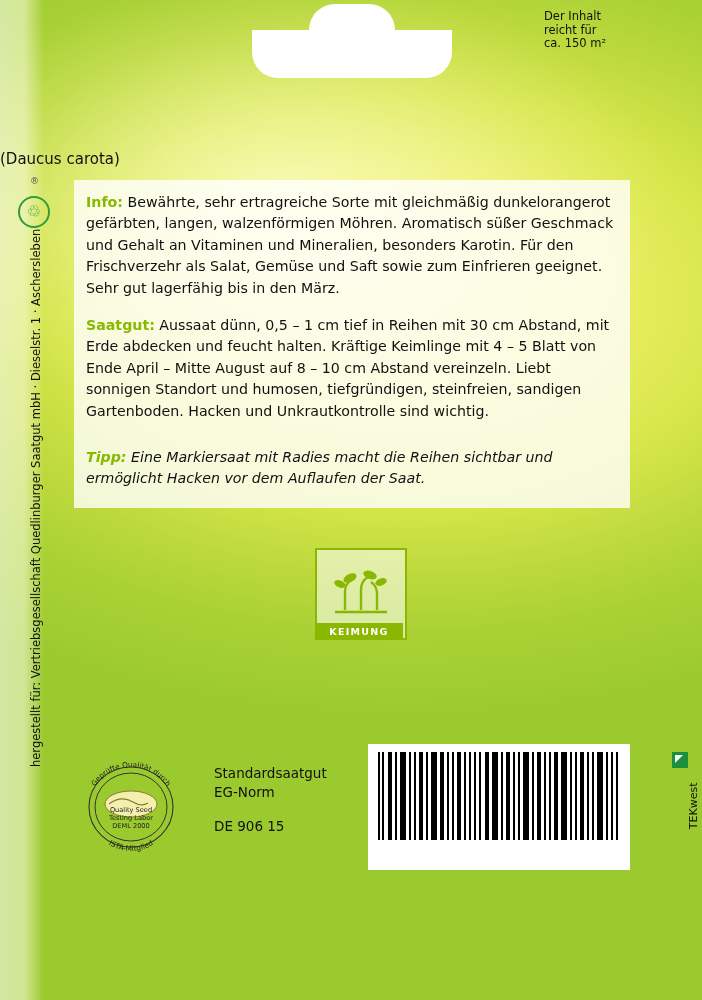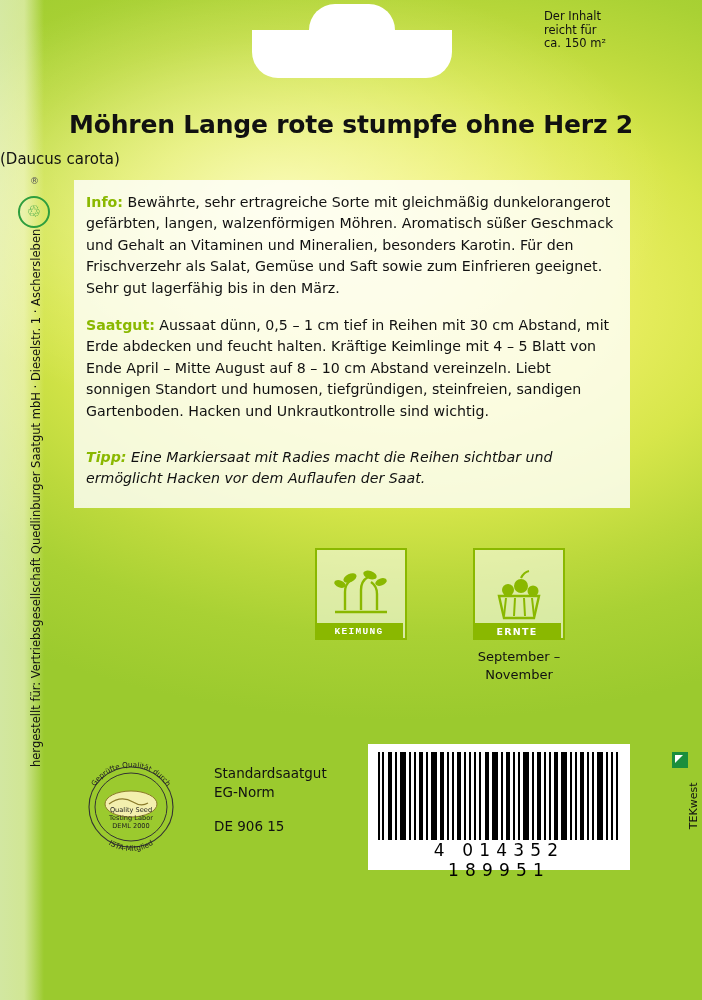--- a/index.html
+++ b/index.html
@@ -81,21 +81,21 @@
     border:2px solid #8ab800;background:rgba(255,255,255,.55);
   }
   .picto .band{
     position:absolute;left:-2px;bottom:-2px;width:88px;height:17px;
     background:#8ab800;color:#fff;font-size:9.5px;font-weight:bold;
     letter-spacing:1.3px;line-height:17px;text-align:center;
   }
   .picto .cap{
     margin-top:8px;font-size:13px;line-height:18px;color:#111;
   }
-  .p1{left:56px;} .p2{left:212px;font-family:Liberation Mono, monospace;} .p3{left:370px;}
+  .p1{left:56px;} .p2{left:212px;} .p3{left:370px;}
   
   .seal{
     position:absolute;left:76px;top:752px;width:110px;height:110px;
   }
   .seal svg{display:block;}
   .stdtext{
     position:absolute;left:214px;top:764px;font-size:13.5px;line-height:19px;color:#111;
   }
   .artno{position:absolute;left:214px;top:818px;font-size:13.5px;color:#111;text-align:center;}
   .barcodebox{
@@ -125,21 +125,20 @@
   <div class="leftstrip"></div>
   <div class="hangtab"></div>
 
   <div class="topright">Der Inhalt reicht für ca. 150 m²</div>
 
   <div class="dotmark">®</div>
   <div class="recycle">
       <span>♲</span>
     </div>
 
-  <div class="title">Möhren Lange rote stumpfe ohne Herz 2</div>
   <div class="subtitle">(Daucus carota)</div>
 
   <div class="textpanel"></div>
 
   <div class="para p-info">
     <b>Info:</b><span> Bewährte, sehr ertragreiche Sorte mit gleichmäßig dunkelorangerot gefärbten, langen, walzenförmigen Möhren. Aromatisch süßer Geschmack und Gehalt an Vitaminen und Mineralien, besonders Karotin. Für den Frischverzehr als Salat, Gemüse und Saft sowie zum Einfrieren geeignet. Sehr gut lagerfähig bis in den März.</span>
   </div>
   <div class="para p-pflege">
     <b>Saatgut:</b><span> Aussaat dünn, 0,5 – 1 cm tief in Reihen mit 30 cm Abstand, mit Erde abdecken und feucht halten. Kräftige Keimlinge mit 4 – 5 Blatt von Ende April – Mitte August auf 8 – 10 cm Abstand vereinzeln. Liebt sonnigen Standort und humosen, tiefgründigen, steinfreien, sandigen Gartenboden. Hacken und Unkrautkontrolle sind wichtig.</span>
   </div>
@@ -161,34 +160,20 @@
           <ellipse cx="31" cy="28" rx="7" ry="4" fill="#8ab800" transform="rotate(-25 31 28)"></ellipse>
           <ellipse cx="51" cy="25" rx="7" ry="4" fill="#8ab800" transform="rotate(20 51 25)"></ellipse>
           <ellipse cx="21" cy="34" rx="6" ry="3.5" fill="#8ab800" transform="rotate(20 21 34)"></ellipse>
           <ellipse cx="62" cy="32" rx="6" ry="3.5" fill="#8ab800" transform="rotate(-20 62 32)"></ellipse>
           <path d="M16 62 l52 0" stroke="#8ab800" stroke-width="2.4"></path>
         </svg>
         <div class="band">KEIMUNG</div>
       </div>
     </div>
 
-    <div class="picto p3">
-      <div class="box">
-        <svg width="84" height="84" viewBox="0 0 84 84">
-          <path d="M22 46 l40 0 l-5 22 l-30 0 z" fill="none" stroke="#8ab800" stroke-width="2.4"></path>
-          <path d="M29 48 l-2 18 M38 48 l-1 18 M47 48 l1 18 M55 48 l2 18" stroke="#8ab800" stroke-width="2"></path>
-          <circle cx="31" cy="40" r="6" fill="#8ab800"></circle>
-          <circle cx="44" cy="36" r="7" fill="#8ab800"></circle>
-          <circle cx="56" cy="41" r="5.5" fill="#8ab800"></circle>
-          <path d="M44 28 q3 -6 8 -7" fill="none" stroke="#8ab800" stroke-width="2.2"></path>
-        </svg>
-        <div class="band">ERNTE</div>
-      </div>
-      <div class="cap">September – November</div>
-    </div>
 
   </div>
 
   <div class="seal">
     <svg width="110" height="110" viewBox="0 0 110 110">
       <defs>
         <path id="arcTop" d="M12,58 a43,43 0 0 1 86,0"></path>
         <path id="arcBot" d="M14,58 a41,41 0 0 0 82,0"></path>
       </defs>
       <ellipse cx="55" cy="55" rx="42" ry="40" fill="none" stroke="#333" stroke-width="1.1"></ellipse>
@@ -246,19 +231,18 @@
         <i style="left:192px;width:2px"></i>
       <i style="left:197px;width:2px"></i>
         <i style="left:202px;width:4px"></i>
       <i style="left:209px;width:2px"></i>
         <i style="left:214px;width:2px"></i>
       <i style="left:219px;width:6px"></i>
         <i style="left:228px;width:2px"></i>
       <i style="left:233px;width:2px"></i>
         <i style="left:238px;width:2px"></i>
     </div>
-    <div class="bnum">4 014352 189951</div>
   </div>
 
   <div class="tekbox"></div>
   <div class="tek">TEKwest</div>
 
 </div>
 
 </body></html>

